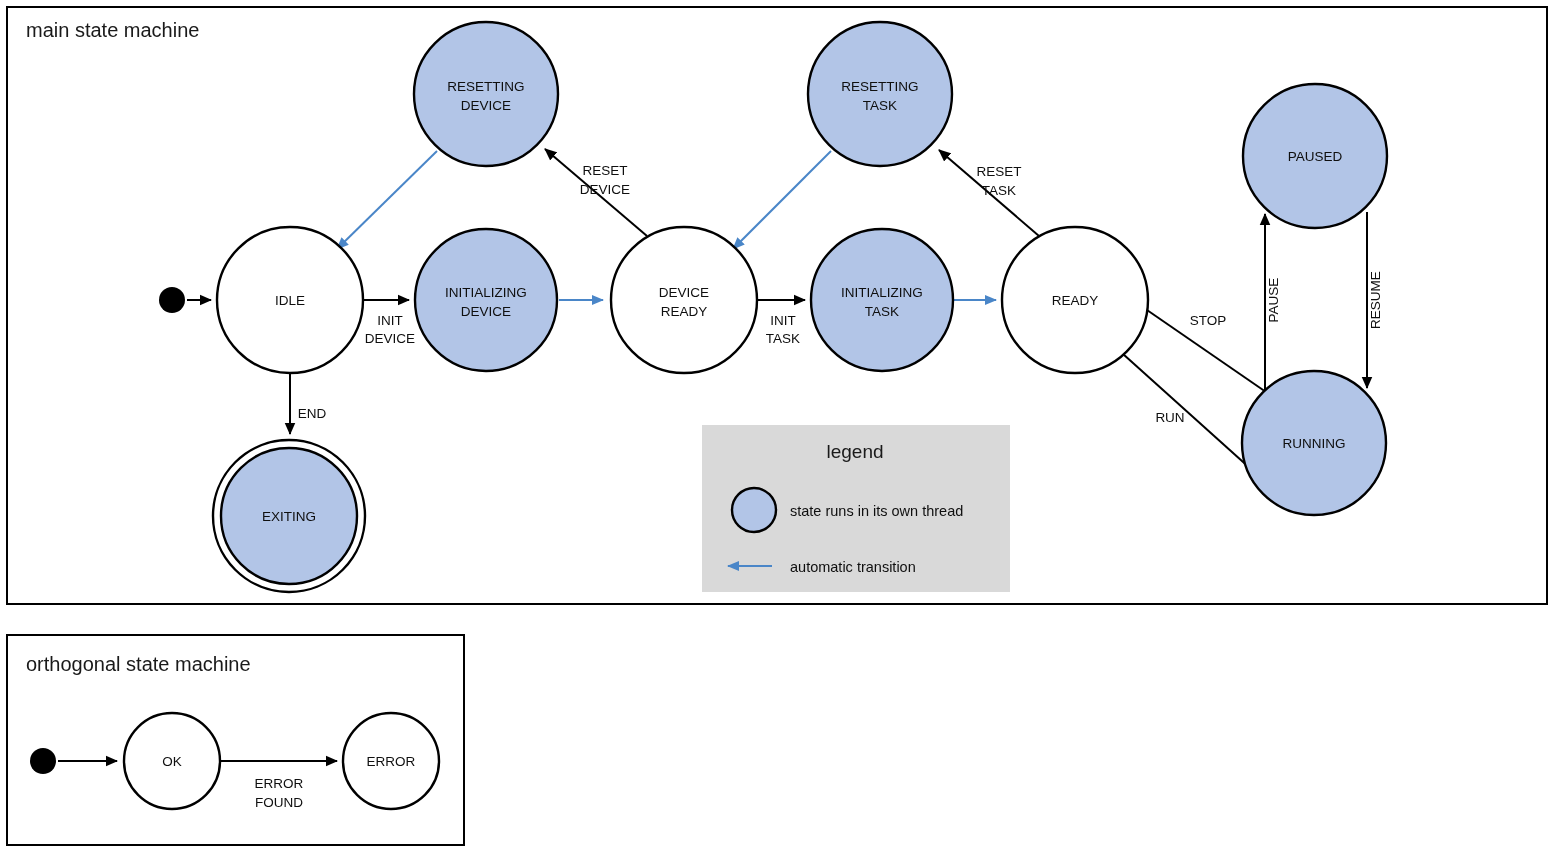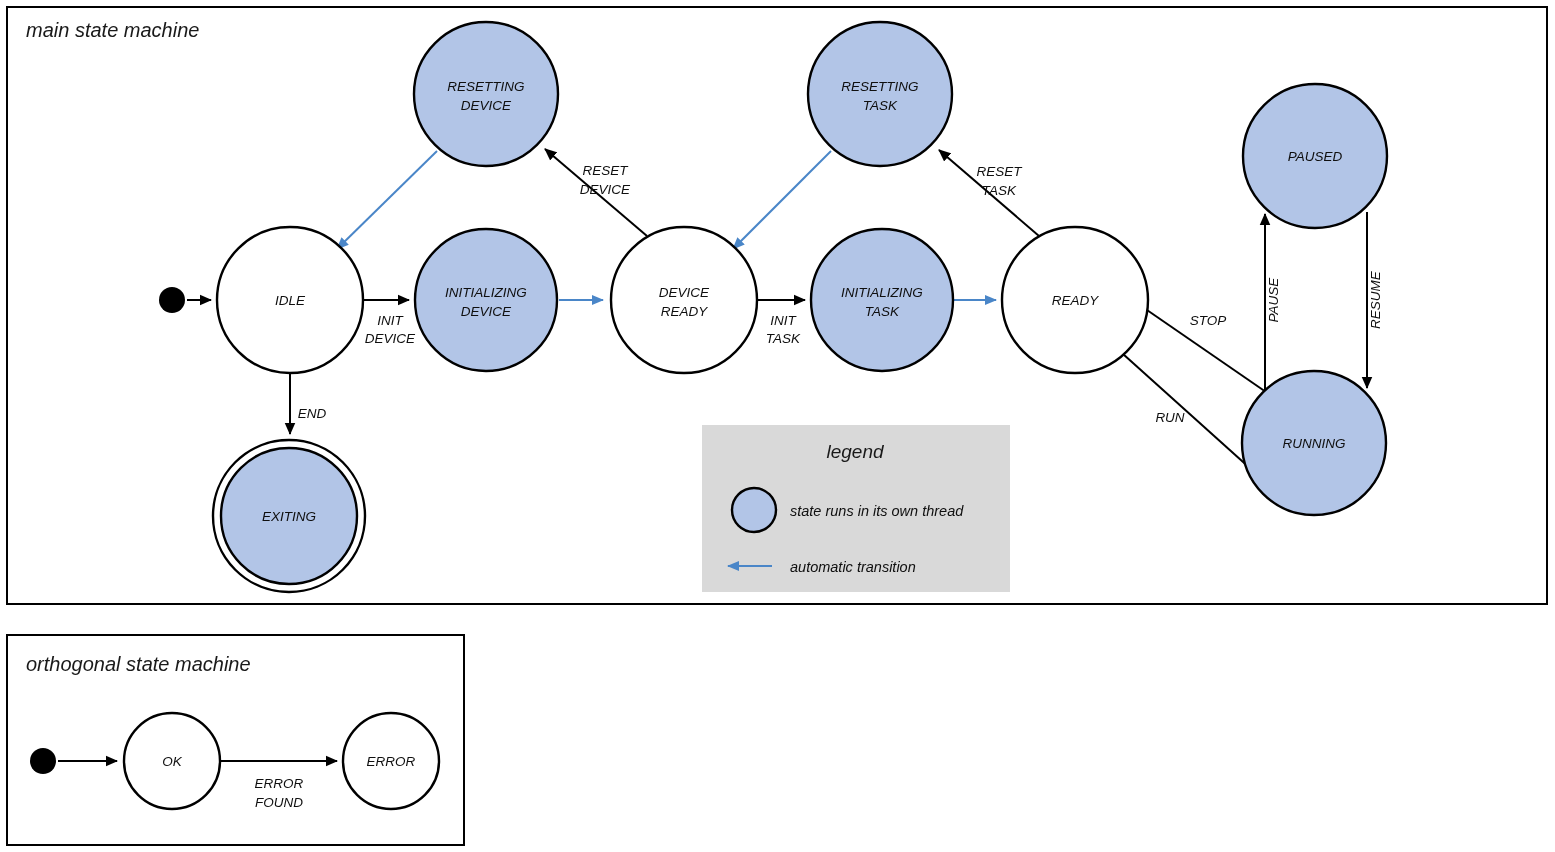--- a/index.html
+++ b/index.html
@@ -10,21 +10,20 @@
   body {
     width: 1555px;
     height: 852px;
     font-family: "Liberation Sans", sans-serif;
     overflow: hidden;
   }
   #stage {
     position: relative;
     width: 1555px;
     height: 852px;
-    font-style: italic;
   }
   svg#diagram {
     display: block;
     width: 1555px;
     height: 852px;
   }
   .frame {
     fill: #ffffff;
     stroke: #000000;
     stroke-width: 2;

